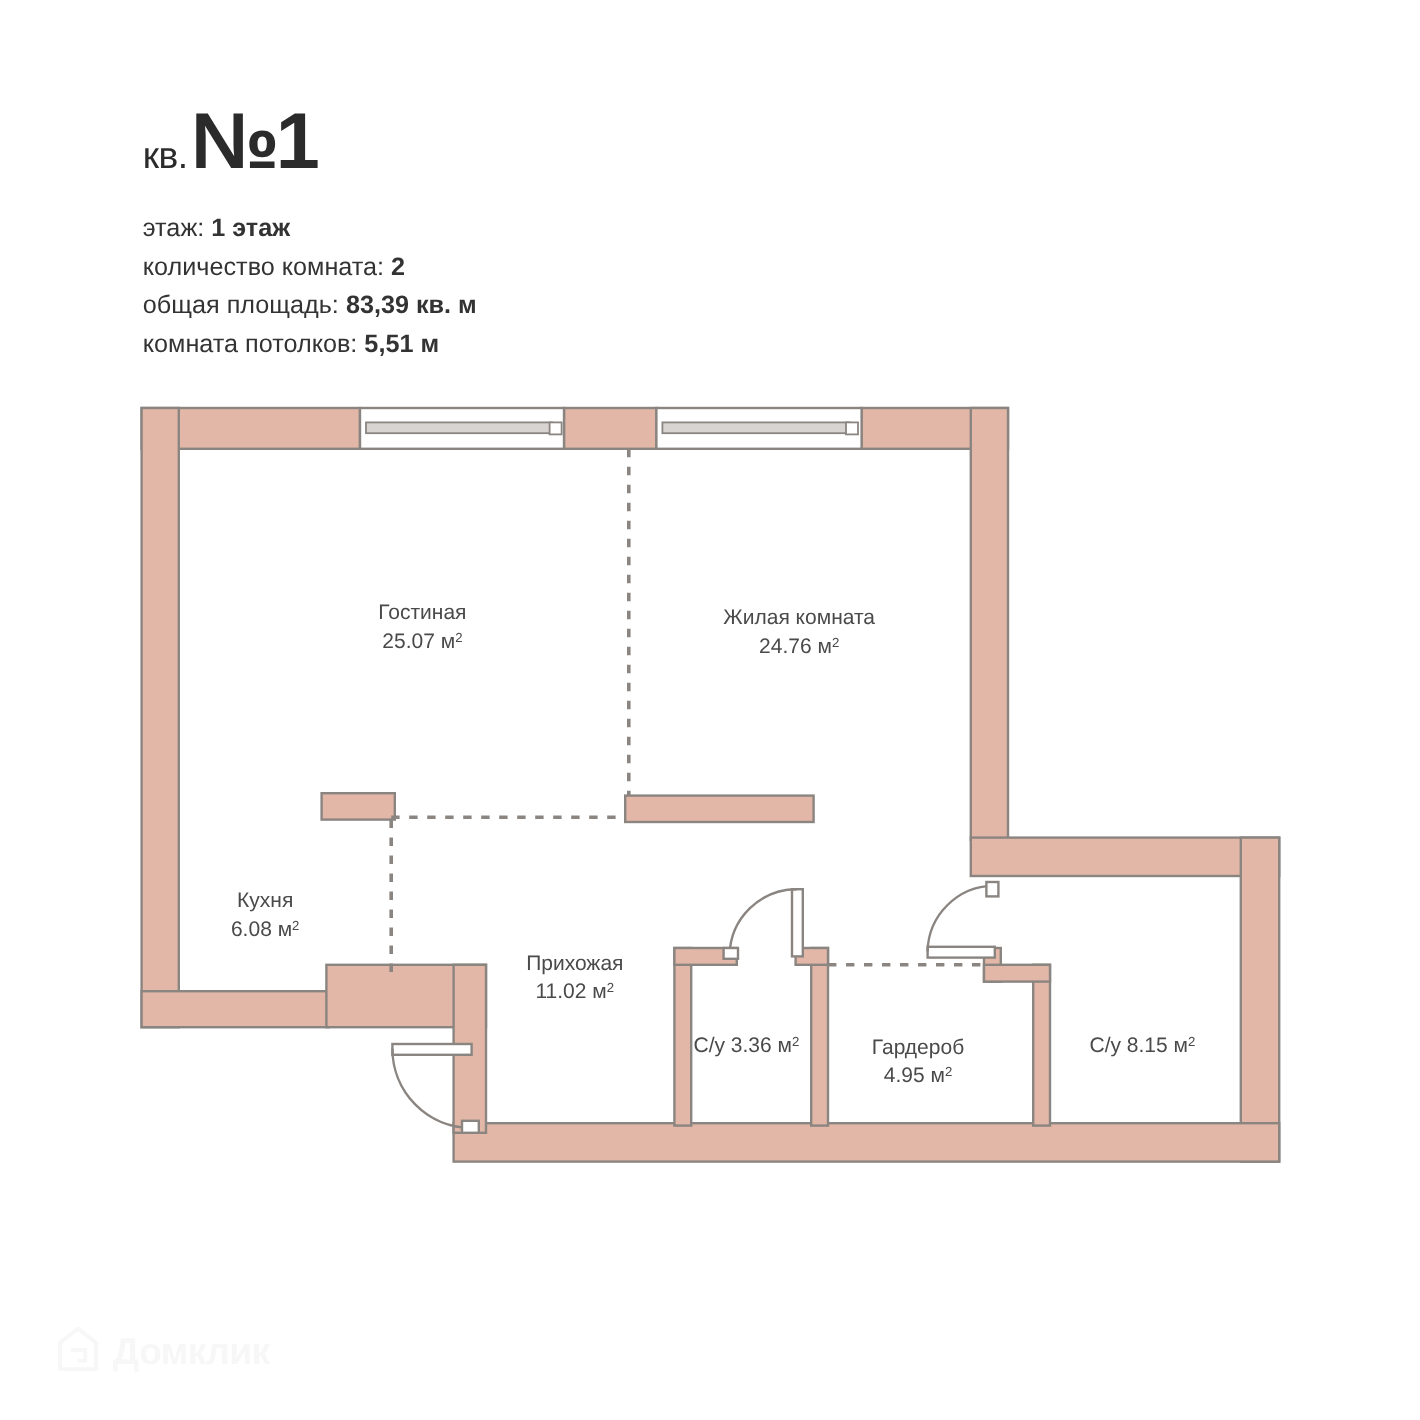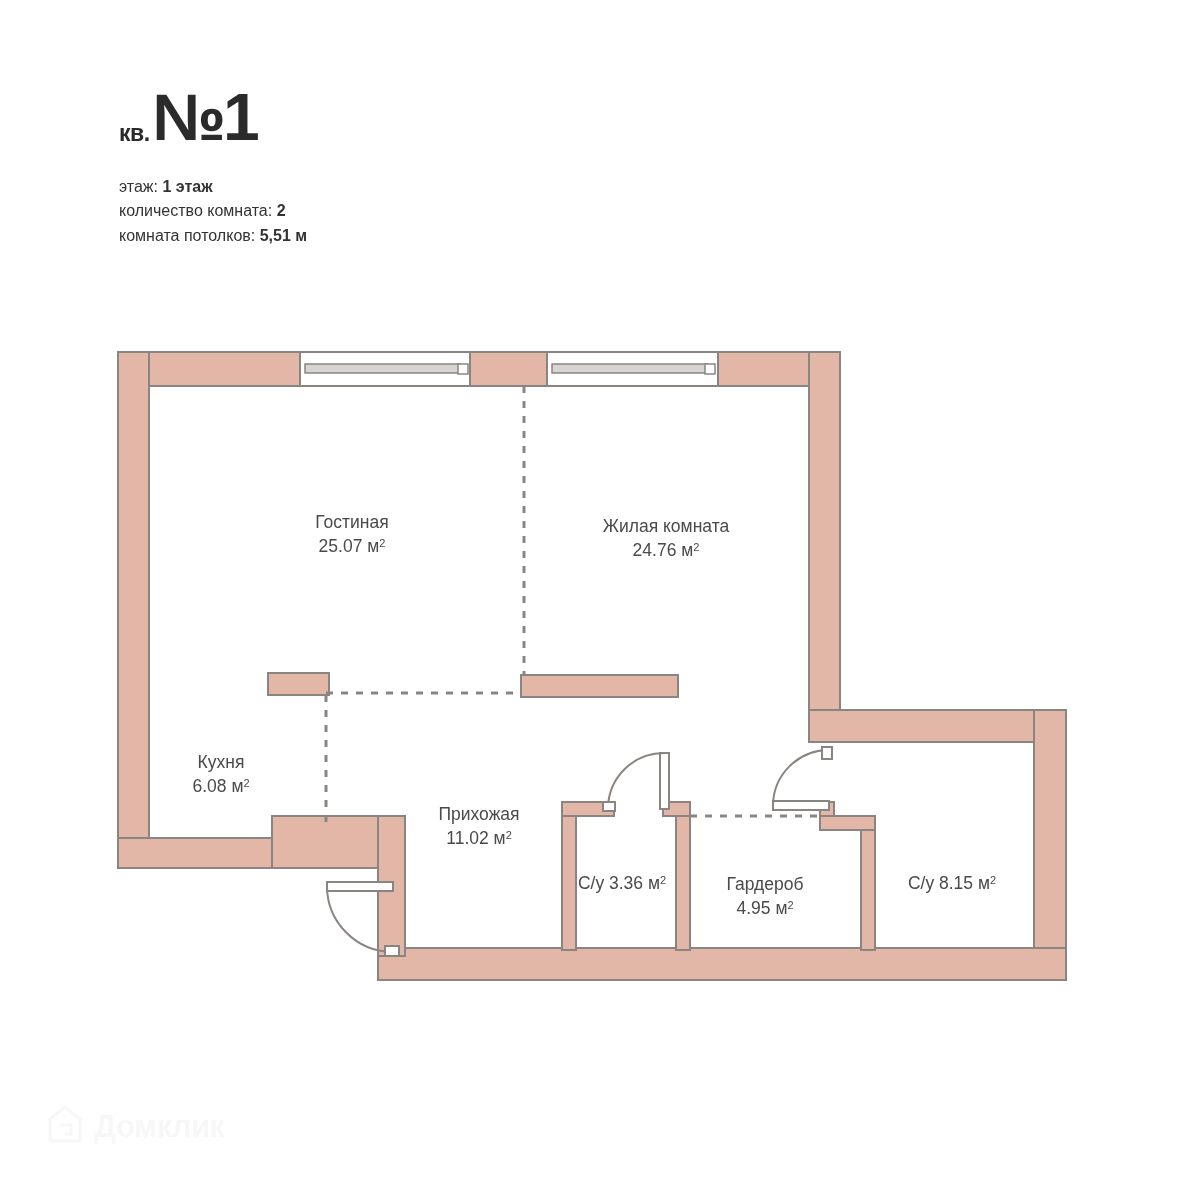--- a/index.html
+++ b/index.html
@@ -22,49 +22,49 @@
     top: 84px;
     width: 700px;
   }
   #title-line {
     display: flex;
     align-items: flex-end;
     line-height: 1;
     color: #2b2b2b;
   }
   #title-prefix {
-    font-size: 23px;
-    font-weight: bold;
+    font-size: 31px;
+    font-weight: normal;
     letter-spacing: -0.5px;
     padding-bottom: 5px;
   }
   #title-number {
     font-size: 66px;
     font-weight: bold;
     letter-spacing: -3px;
     margin-left: 3px;
   }
   #meta {
     margin-top: 25px;
     color: #2b2b2b;
   }
   .meta-row {
-    font-size: 16px;
+    font-size: 21px;
     line-height: 1.52;
     color: #333333;
     white-space: nowrap;
   }
   .meta-label { font-weight: normal; }
   .meta-value { font-weight: bold; }
 
   
   #plan-wrap {
     position: absolute;
     left: 0;
-    top: 16px;
+    top: 4px;
     width: 1183px;
     height: 1075px;
   }
   svg#plan { display: block; }
 
   .wall      { fill: #e2b7a7; stroke: #8b8581; stroke-width: 2; }
   .door-leaf { fill: #ffffff; stroke: #8b8581; stroke-width: 2; }
   .door-arc  { fill: none;    stroke: #8b8581; stroke-width: 2; }
   .win-frame { fill: #ffffff; stroke: #8b8581; stroke-width: 2; }
   .win-rail  { fill: #d8d4d1; stroke: #8b8581; stroke-width: 1.5; }
@@ -115,20 +115,24 @@
   <div id="meta">
     <div class="meta-row">
       <span class="meta-label">этаж:</span>
       <span class="meta-value">1 этаж</span>
     </div>
     <div class="meta-row">
       <span class="meta-label">количество комната:</span>
       <span class="meta-value">2</span>
     </div>
     <div class="meta-row">
+      <span class="meta-label">общая площадь:</span>
+      <span class="meta-value">83,39 кв. м</span>
+    </div>
+    <div class="meta-row">
       <span class="meta-label">комната потолков:</span>
       <span class="meta-value">5,51 м</span>
     </div>
   </div>
 </div>
 
 <div id="plan-wrap">
 <svg id="plan" width="1183" height="1183" viewBox="0 0 1183 1183" xmlns="http://www.w3.org/2000/svg">
 
   <rect class="wall" x="118" y="336" width="182" height="34"></rect>

